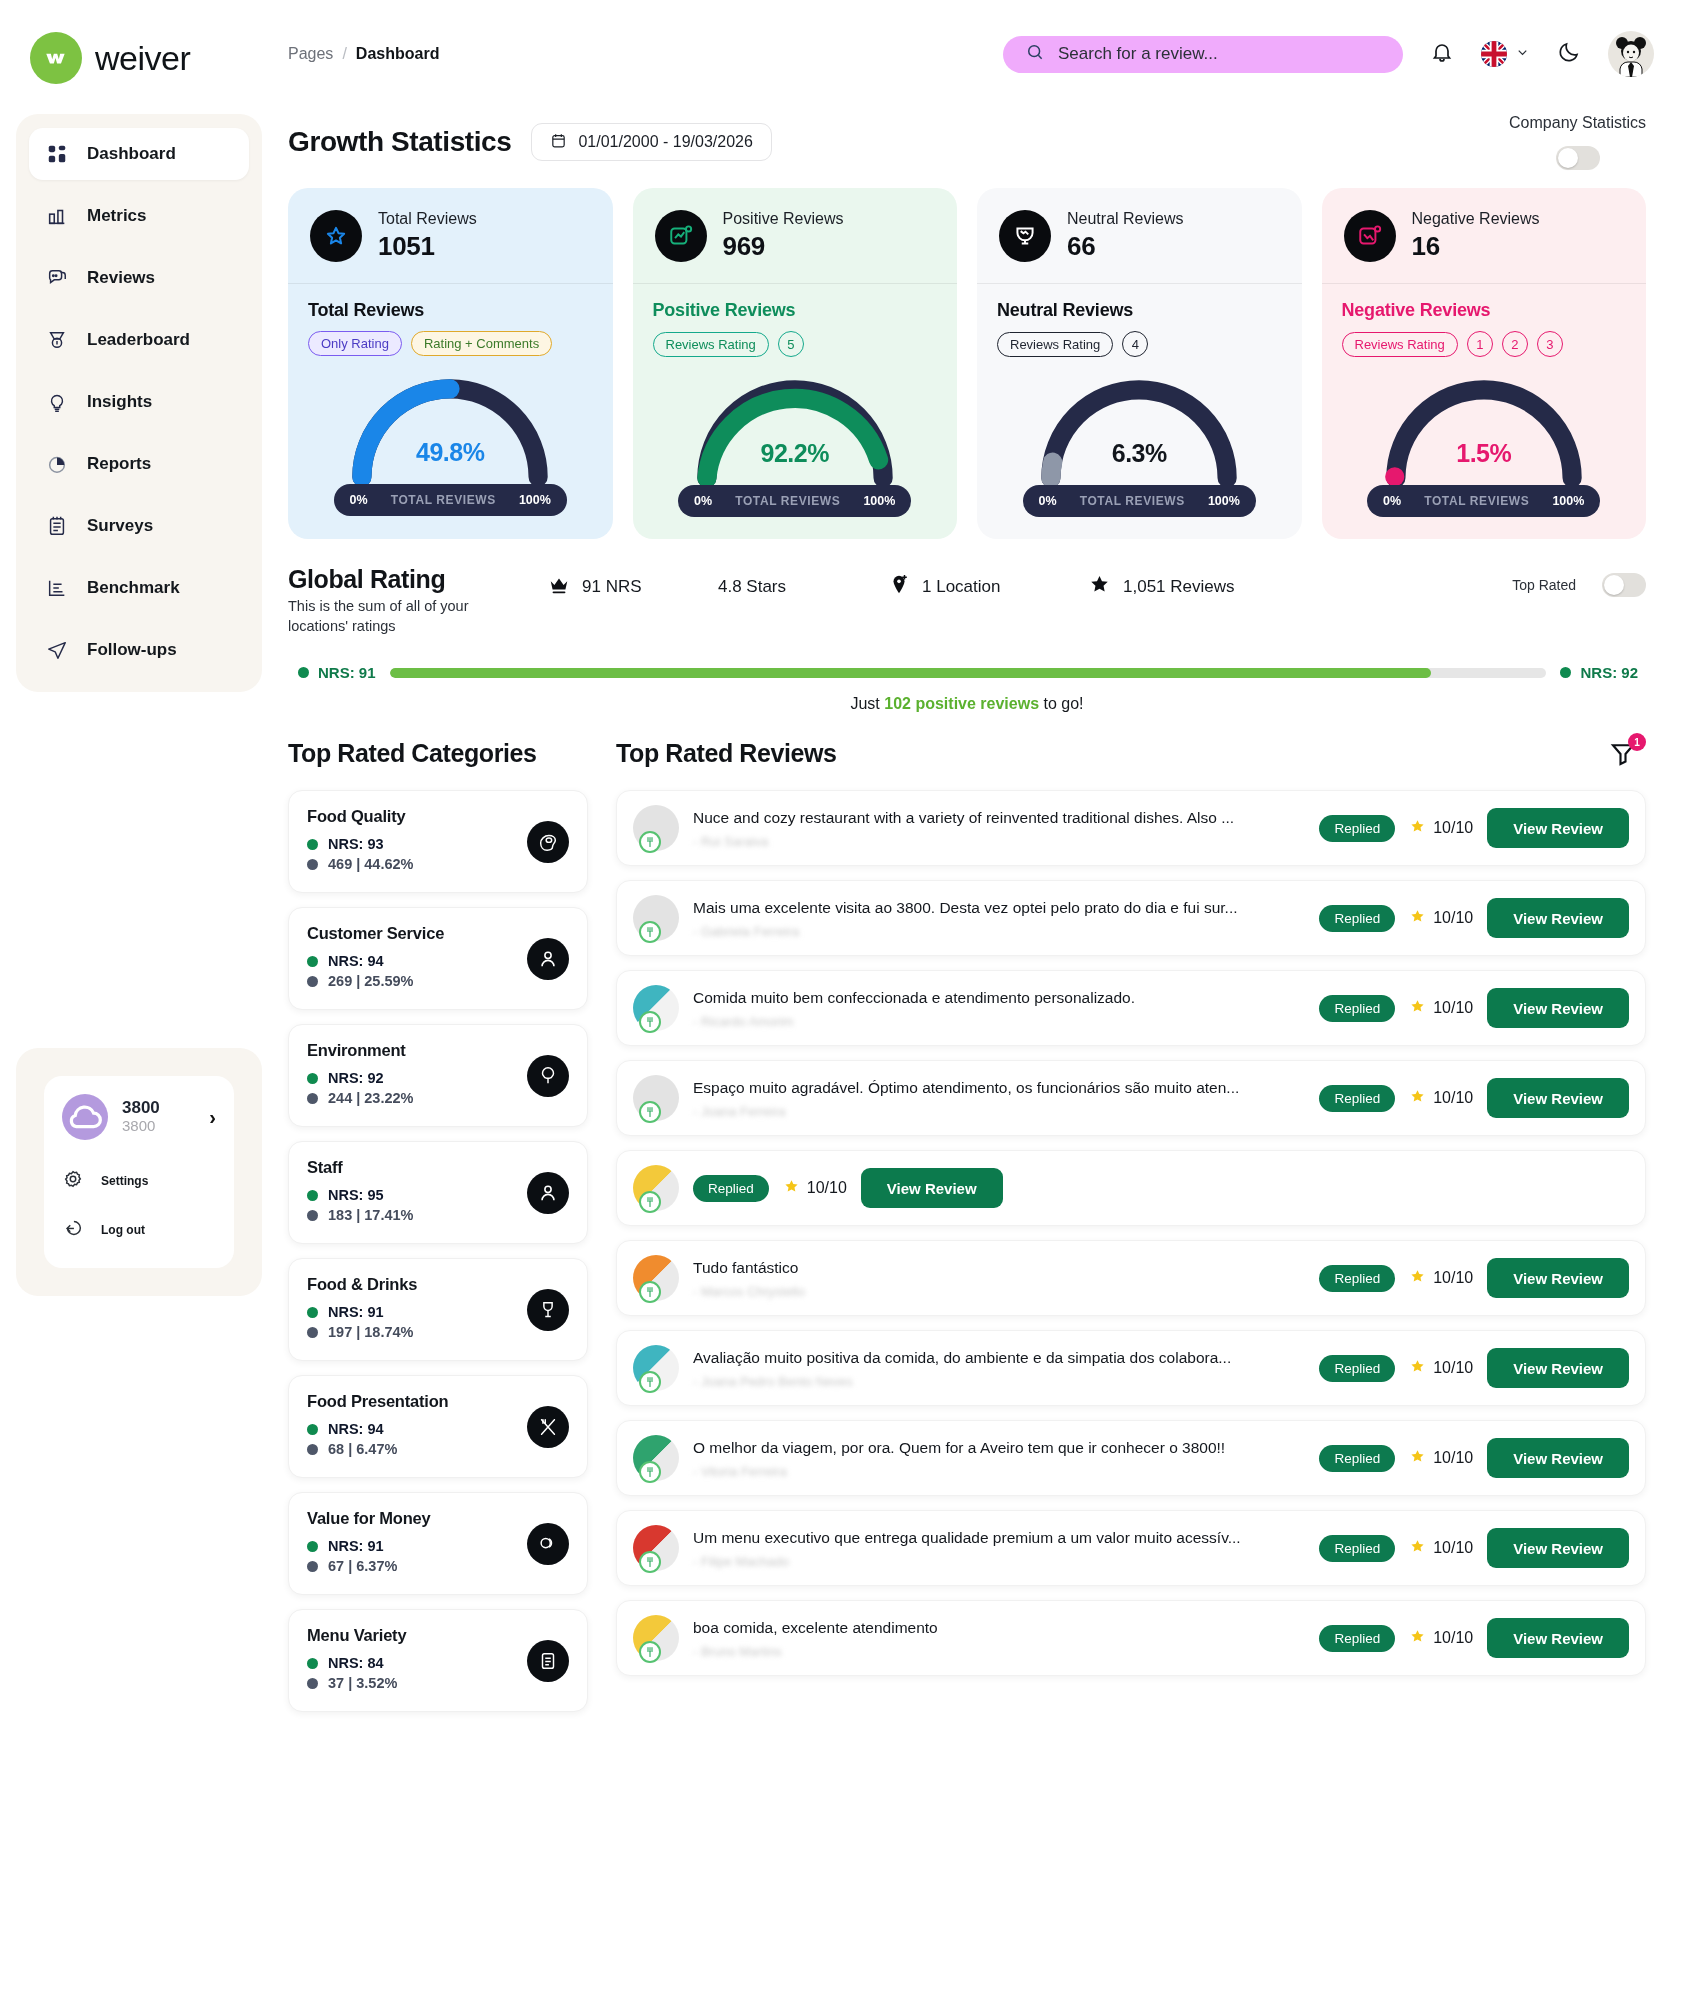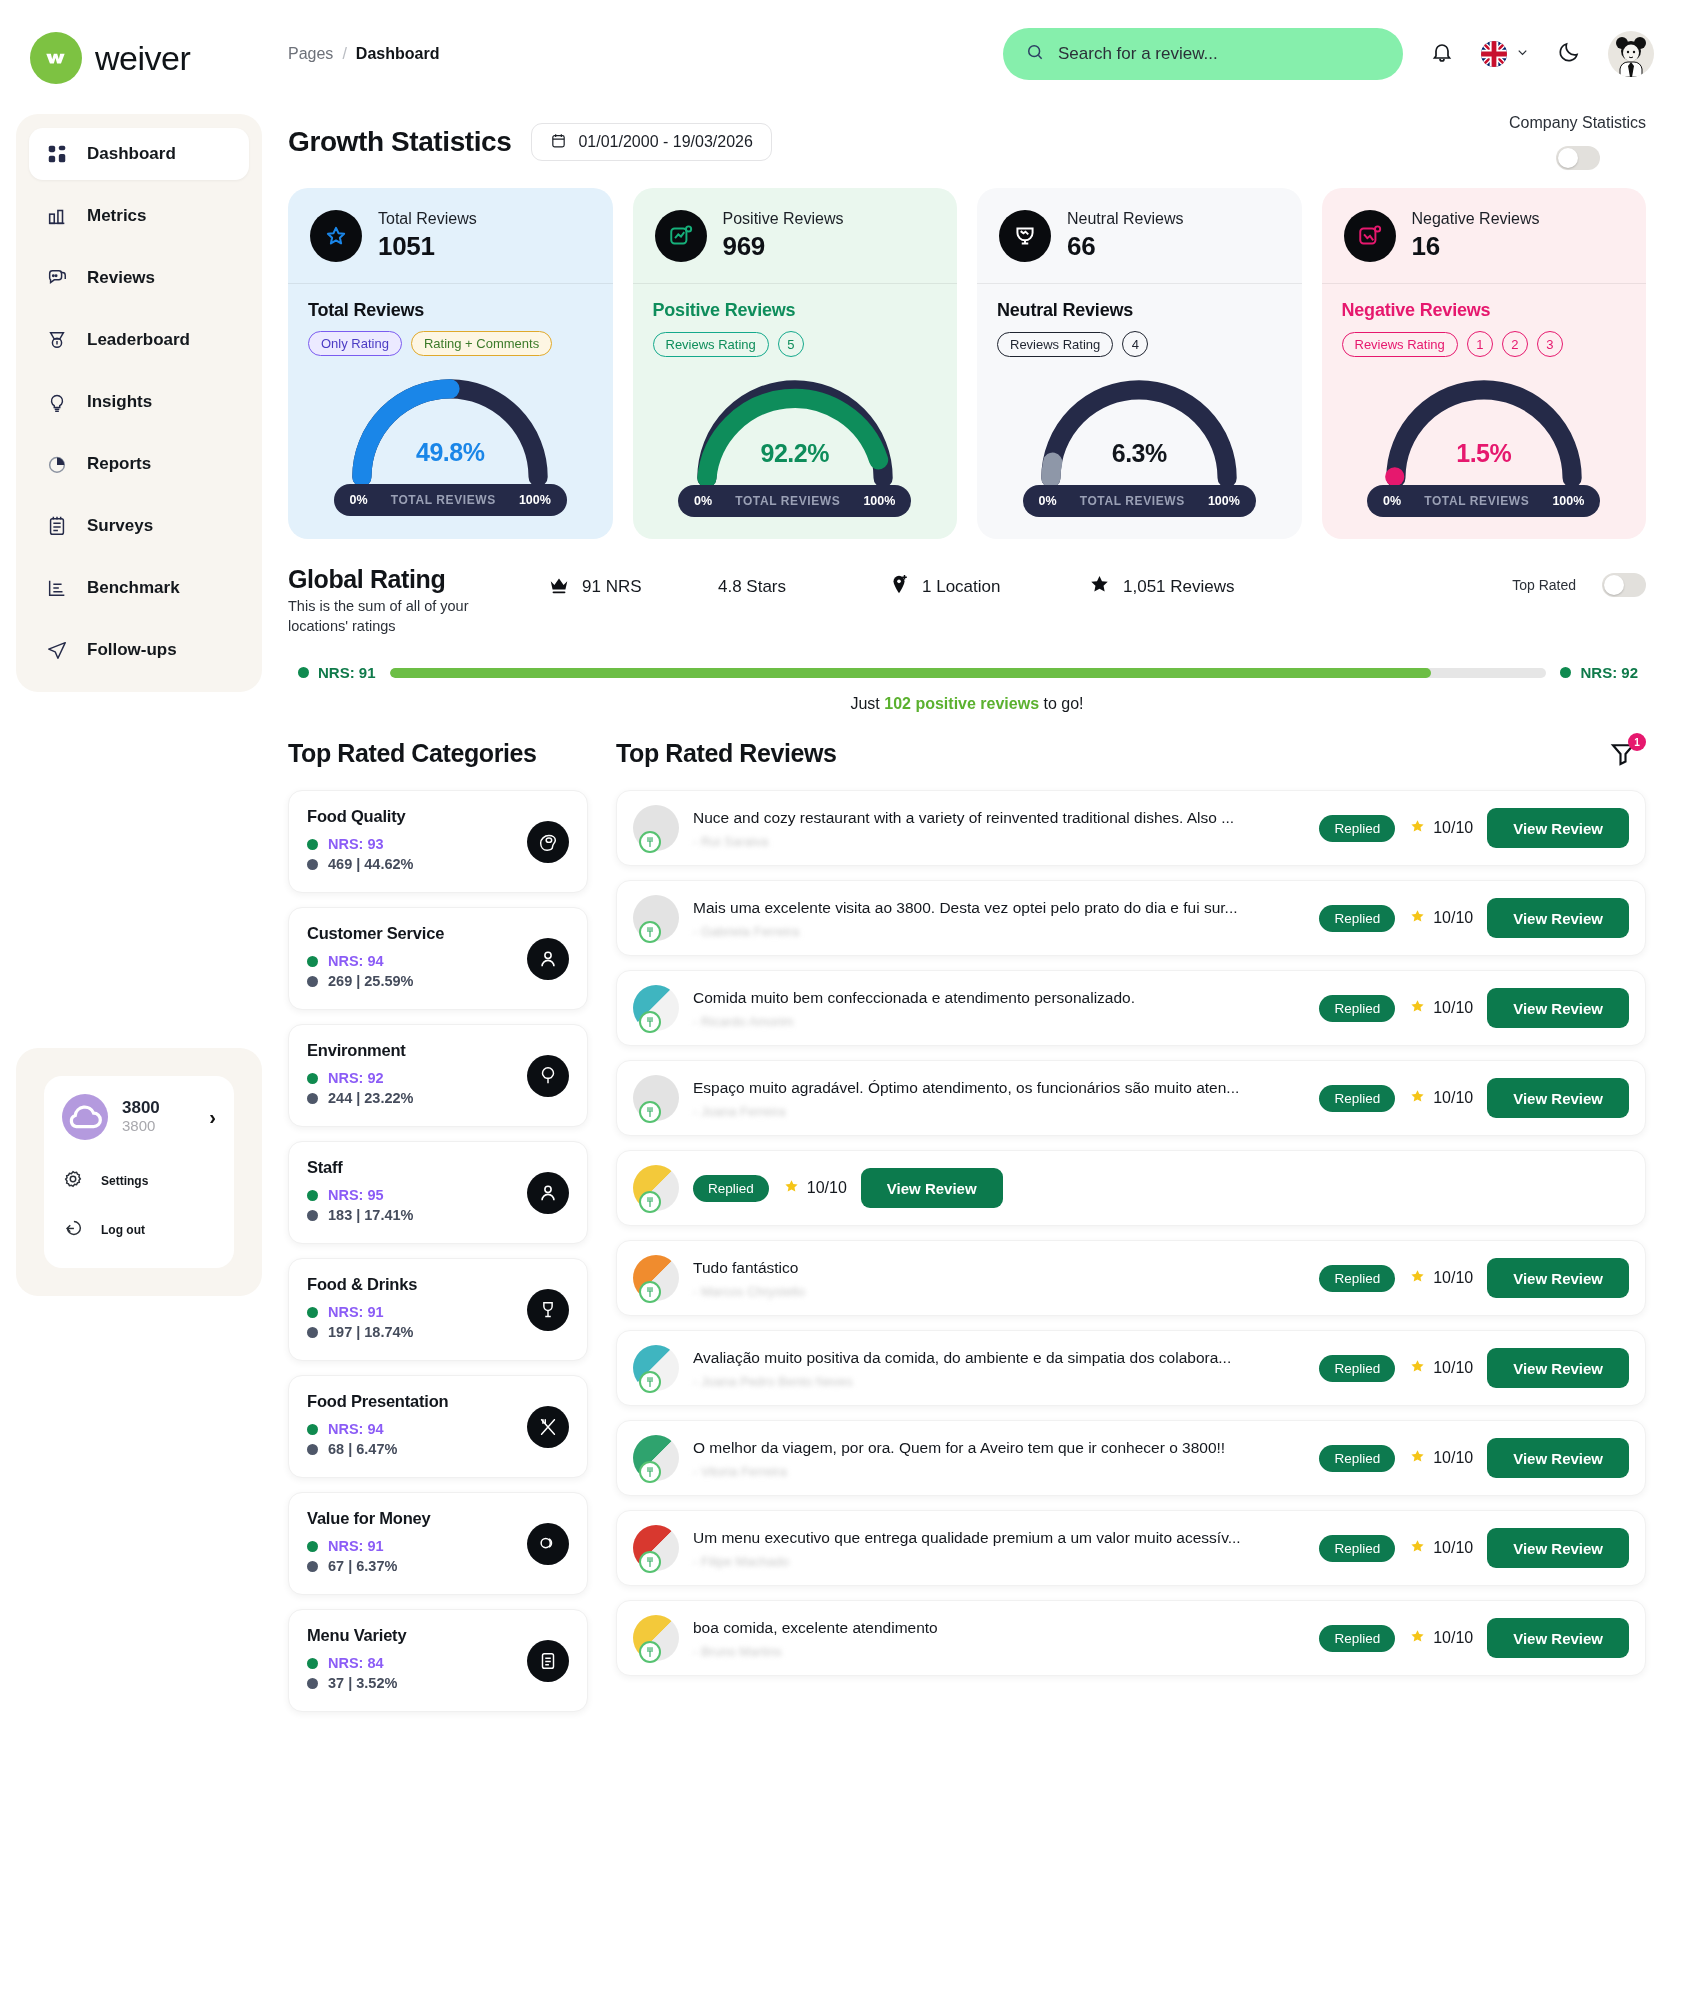--- a/index.html
+++ b/index.html
@@ -59,21 +59,21 @@
 
   
   .main { flex: 1; position: relative; padding: 0 27px 0 0; }
 
   .topbar { display: flex; align-items: center; height: 108px; padding-left: 10px; }
   .crumbs { font-size: 16px; color: #6d7179; display: flex; gap: 9px; align-items: center; }
   .crumbs .sep { color: #b9bcc2; }
   .crumbs .cur { color: #111418; font-weight: 700; }
   .topbar-right { margin-left: auto; display: flex; align-items: center; gap: 22px; }
   .search-box {
-    width: 400px; height: 52px; background: #86efac; border-radius: 26px;
+    width: 400px; height: 37px; background: #f0abfc; border-radius: 26px;
     display: flex; align-items: center; gap: 13px; padding: 0 22px;
   }
   .search-box input {
     border: 0; background: transparent; outline: none; font-size: 17px;
     color: #2b3038; font-family: "Liberation Sans", sans-serif; width: 100%;
   }
   .search-box input::placeholder { color: #2b3038; }
   .ico-btn { width: 34px; height: 34px; display: flex; align-items: center; justify-content: center; cursor: pointer; }
   .lang-btn { display: flex; align-items: center; gap: 8px; cursor: pointer; }
   .flag {
@@ -166,21 +166,21 @@
   }
 
   .cat-card {
     background: #fff; border: 1px solid #f0f0f0; border-radius: 14px; padding: 16px 18px;
     box-shadow: 0 2px 7px rgba(0,0,0,.055); margin-bottom: 14px;
     display: flex; align-items: flex-start; position: relative; min-height: 90px;
   }
   .cat-left { flex: 1; }
   .cat-name { font-size: 16.5px; font-weight: 800; color: #13171d; margin-bottom: 10px; letter-spacing: -.2px; }
   .cat-line { display: flex; align-items: center; gap: 10px; font-size: 14.5px; margin-bottom: 4px; }
-  .cat-line.nrs { color: #8b5cf6; font-weight: 600; }
+  .cat-line.nrs { color: #0f172a; font-weight: 600; }
   .cat-line.cnt { color: #454c5c; font-weight: 600; }
   .dot-gray { width: 11px; height: 11px; border-radius: 50%; background: #4e5769; flex: 0 0 11px; }
   .cat-ico {
     position: absolute; right: 18px; top: 50%; transform: translateY(-50%);
     width: 42px; height: 42px; border-radius: 50%; background: #0b0e12;
     display: flex; align-items: center; justify-content: center;
   }
   .cat-ico svg { width: 22px; height: 22px; }
 
   .rev-card {

